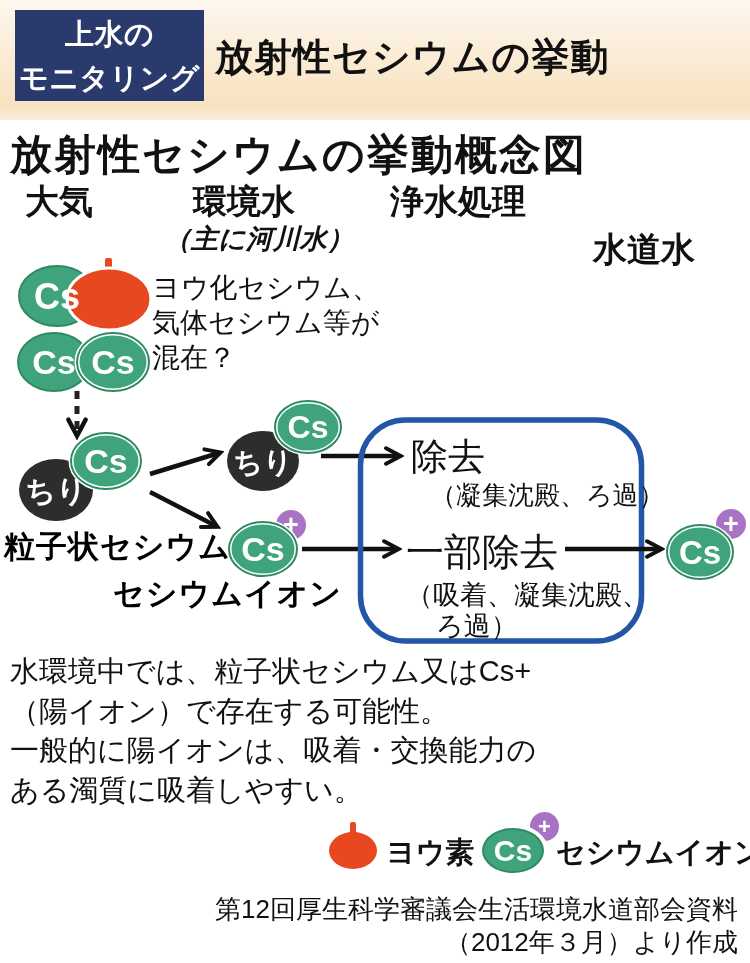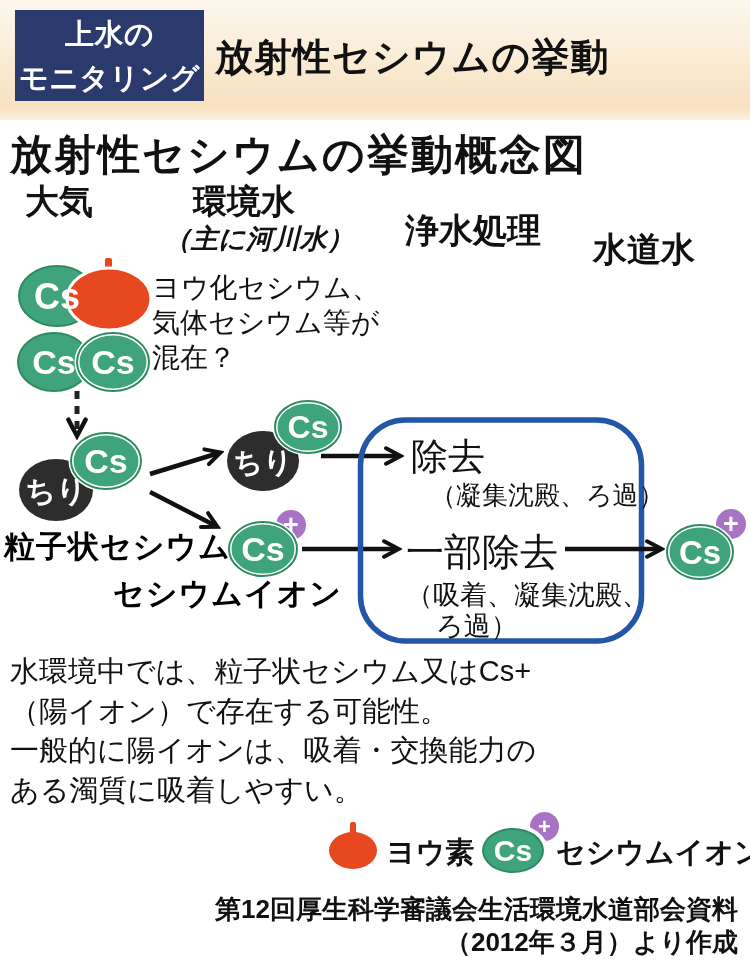--- a/index.html
+++ b/index.html
@@ -12,34 +12,34 @@
   .page{position:relative;width:750px;height:963px;background:#ffffff;overflow:hidden;color:var(--text);}
   .band{position:absolute;left:0;top:0;width:750px;height:120px;
         background:linear-gradient(180deg,var(--band_top) 0%,var(--band_bottom) 88%,#fbeedc 100%);}
   .badge{position:absolute;left:15px;top:10px;width:189px;height:91px;background:var(--navy);
          color:#fff;font-weight:bold;text-align:center;display:flex;flex-direction:column;
          justify-content:center;gap:10px;}
   .badge div{font-size:29px;line-height:34px;letter-spacing:0.5px;}
   .header-title{position:absolute;left:215px;top:32px;font-size:38px;font-weight:bold;letter-spacing:1px;white-space:nowrap;text-align:right;}
   .main-title{position:absolute;left:10px;top:127px;font-size:42px;font-weight:bold;letter-spacing:2px;white-space:nowrap;}
   .col{position:absolute;top:179px;font-size:34px;font-weight:bold;white-space:nowrap;}
-  .col.taiki{left:25px;} .col.kankyo{left:193px;} .col.josui{left:405px;margin-top:29px;} .col.suido{left:593px;margin-top:48px;}
+  .col.taiki{left:25px;} .col.kankyo{left:193px;} .col.josui{left:390px;} .col.suido{left:593px;margin-top:48px;}
   .subnote{position:absolute;left:164px;top:221px;font-size:27px;font-weight:bold;white-space:nowrap;font-style:italic;}
   .diagram-svg{position:absolute;left:0;top:250px;}
   svg text{font-family:"Liberation Sans",sans-serif;}
   .body-text{position:absolute;left:10px;top:652px;width:730px;font-size:29px;line-height:39.5px;white-space:nowrap;}
   .legend-label{position:absolute;top:833px;font-size:29px;font-weight:bold;white-space:nowrap;}
   .iodine-shape{position:absolute;left:329px;top:832px;width:48px;height:37px;background:var(--red);border-radius:50%;}
   .iodine-stem{position:absolute;left:350px;top:822px;width:6px;height:15px;background:var(--red);border-radius:2px;}
   .legend-plus{position:absolute;left:530px;top:812px;width:29px;height:29px;border-radius:50%;background:var(--purple);
                color:#fff;font-weight:bold;font-size:22px;display:flex;align-items:center;justify-content:center;}
   .legend-cs{position:absolute;left:482px;top:828px;width:62px;height:45px;border-radius:50%;background:var(--green);
              border:2px solid var(--green_dark);box-shadow:0 0 0 4px #fff;color:#fff;font-weight:bold;font-size:30px;
              display:flex;align-items:center;justify-content:center;}
-  .footer{position:absolute;right:12px;top:893px;text-align:right;font-size:26px;line-height:33px;white-space:nowrap;font-weight:bold;}
+  .footer{position:absolute;right:12px;top:893px;text-align:right;font-size:26px;line-height:33px;white-space:nowrap;}
 </style>
 </head>
 <body>
 
 <div class="page">
 
   <div class="band"></div>
 
   <div class="badge">
     <div>上水の</div>

